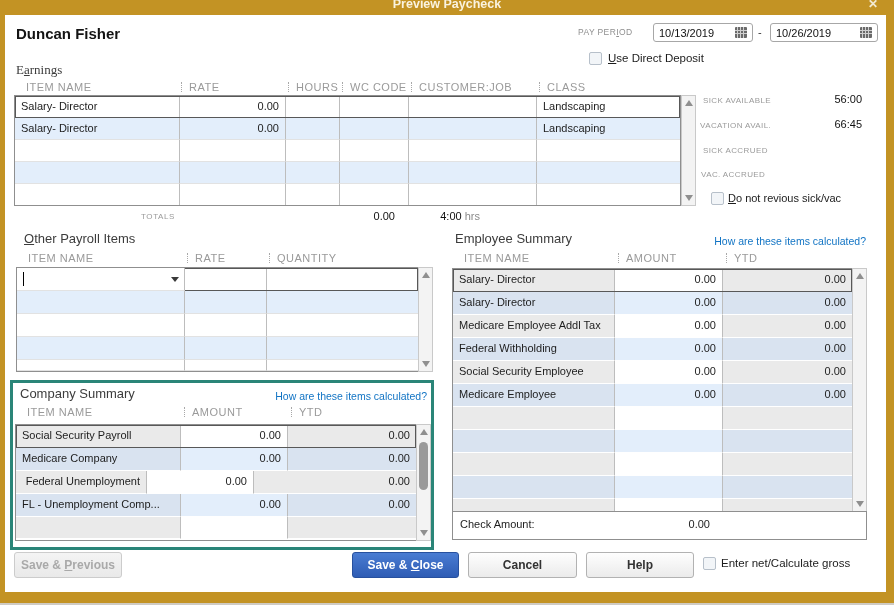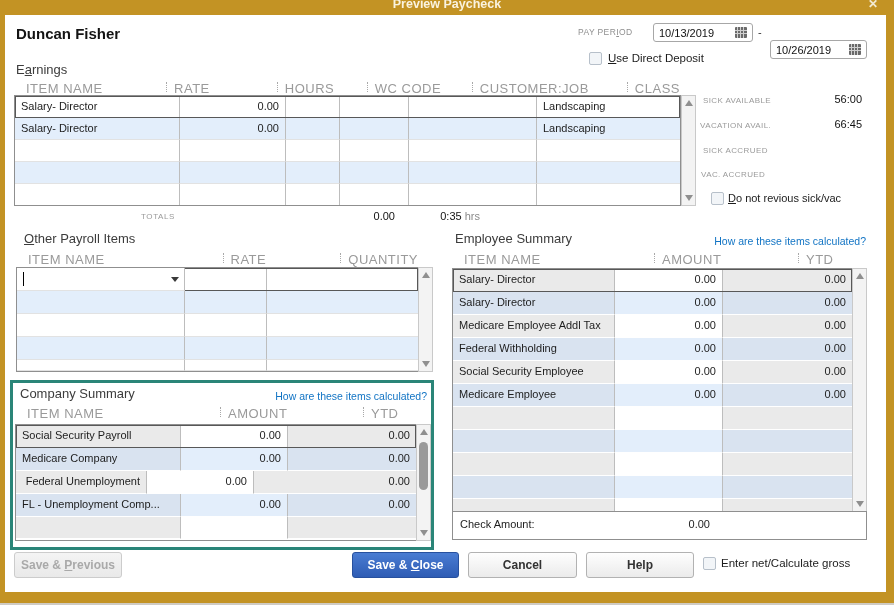--- a/index.html
+++ b/index.html
@@ -29,21 +29,21 @@
   .datefield .dtxt { flex:1; }
   .cal { width:12px; height:11px; border-radius:1px; background:#6a6a6a;
          background-image:
            linear-gradient(90deg, transparent 2px, #cfcfcf 2px, #cfcfcf 3px, transparent 3px, transparent 5px, #cfcfcf 5px, #cfcfcf 6px, transparent 6px, transparent 8px, #cfcfcf 8px, #cfcfcf 9px, transparent 9px),
            linear-gradient(transparent 3px, #cfcfcf 3px, #cfcfcf 4px, transparent 4px, transparent 6px, #cfcfcf 6px, #cfcfcf 7px, transparent 7px); }
 
   .cb { width:13px; height:13px; background:#f2f5f8; border:1px solid #b7c0ca; border-radius:2px; }
   .cb-lbl { font-size:11.5px; color:#1c1c1c; }
 
   
-  .hdr { display:flex; font-size:13px; color:#9a9a9a; letter-spacing:.5px; height:13px;gap:36px; }
+  .hdr { display:flex; font-size:11px; color:#9a9a9a; letter-spacing:.5px; height:13px; }
   .hcell { position:relative; padding-left:10px; white-space:nowrap; overflow:visible; }
   .hcell.sep::before { content:""; position:absolute; left:2px; top:1px; height:10px; border-left:1px dotted #a8a8a8; }
 
   
   .tbl { position:absolute; border:1px solid #8f8f8f; background:#fff; overflow:hidden; }
   .trow { display:flex; height:22px; }
   .tc { border-right:1px solid #bdbdbd; border-bottom:1px solid #e2e2e2; padding:0 6px; font-size:11px;
         color:#1d1d1d; line-height:20px; white-space:nowrap; overflow:hidden; }
   .tc.last { border-right:none; flex:1; }
   .num { text-align:right; }
@@ -97,29 +97,29 @@
   <div class="b-under"></div>
 
   <div class="abs emp-name">Duncan Fisher</div>
 
   <div class="abs fieldlbl" style="left:578px; top:27px;"><span>PAY PER</span><span class="u">I</span><span>OD</span></div>
   <div class="abs datefield" style="left:653px; top:23px; width:100px;">
     <span class="dtxt">10/13/2019</span>
     <span class="cal"></span>
   </div>
   <div class="abs" style="left:758px; top:26px; font-size:11px; color:#333;">-</div>
-  <div class="abs datefield" style="left:770px; top:40px; width:97px;">
+  <div class="abs datefield" style="left:770px; top:23px; width:108px;">
     <span class="dtxt">10/26/2019</span>
     <span class="cal"></span>
   </div>
 
   <div class="abs cb" style="left:589px; top:52px;"></div>
   <div class="abs cb-lbl" style="left:608px; top:52px;"><span></span><span class="u">U</span><span>se Direct Deposit</span></div>
 
-  <div class="abs sect-title" style="left:16px; top:62px;"><span>E</span><span class="u">a</span><span>rnings</span></div>
+  <div class="abs sect-title" style="left:16px; top:62px;font-family:Liberation Serif, serif;"><span>E</span><span class="u">a</span><span>rnings</span></div>
 
   <div class="abs hdr" style="left:16px; top:81px; width:664px;">
     <div class="hcell" style="width:163px;">ITEM NAME</div>
     <div class="hcell sep" style="width:107px;">RATE</div>
     <div class="hcell sep" style="width:54px;">HOURS</div>
     <div class="hcell sep" style="width:69px;">WC CODE</div>
     <div class="hcell sep" style="width:128px;">CUSTOMER:JOB</div>
     <div class="hcell sep" style="flex:1;">CLASS</div>
   </div>
 
@@ -176,21 +176,21 @@
   <div class="abs side-val" style="left:790px; top:118px; width:72px; text-align:right;">66:45</div>
   <div class="abs side-lbl" style="left:703px; top:146px;">SICK ACCRUED</div>
   <div class="abs side-val" style="left:790px; top:143px; width:72px; text-align:right;"></div>
   <div class="abs side-lbl" style="left:701px; top:170px;">VAC. ACCRUED</div>
   <div class="abs side-val" style="left:790px; top:167px; width:72px; text-align:right;"></div>
   <div class="abs cb" style="left:711px; top:192px;"></div>
   <div class="abs cb-lbl" style="left:728px; top:192px; font-size:11px;"><span></span><span class="u">D</span><span>o not revious sick/vac</span></div>
 
   <div class="abs totals-lbl" style="left:141px; top:212px;">TOTALS</div>
   <div class="abs totals-val" style="left:300px; top:210px; width:95px; text-align:right;">0.00</div>
-  <div class="abs totals-val" style="left:398px; top:210px; width:82px; text-align:right;"><span>0:35</span> <span class="unit">hrs</span></div>
+  <div class="abs totals-val" style="left:398px; top:210px; width:82px; text-align:right;"><span>4:00</span> <span class="unit">hrs</span></div>
 
   <div class="abs sect-title" style="left:24px; top:231px;"><span></span><span class="u">O</span><span>ther Payroll Items</span></div>
   <div class="abs hdr" style="left:18px; top:252px; width:400px;">
     <div class="hcell" style="width:167px;">ITEM NAME</div>
     <div class="hcell sep" style="width:82px;">RATE</div>
     <div class="hcell sep" style="flex:1;">QUANTITY</div>
   </div>
   <div class="tbl" style="left:16px; top:267px; width:403px; height:105px;">
     <div class="trow sel" style="height:23px;">
       <div class="tc ed-w" style="width:168px; position:relative;">

